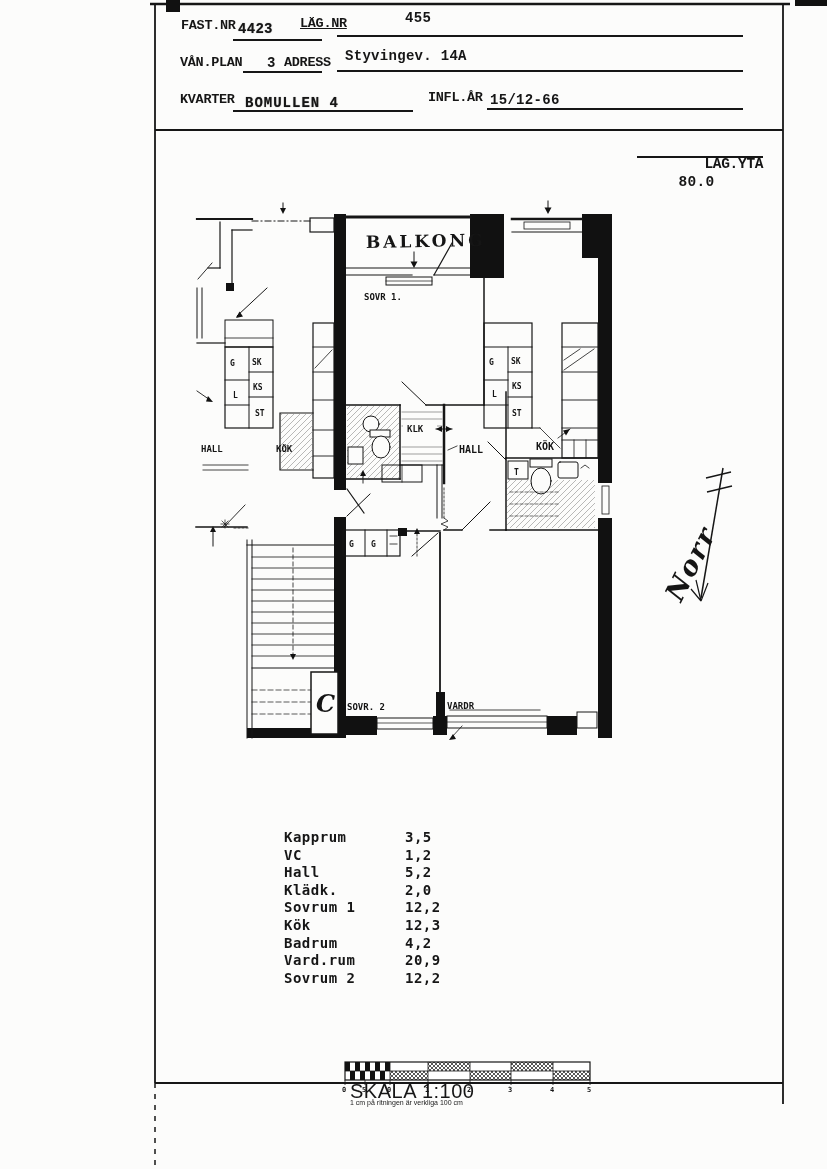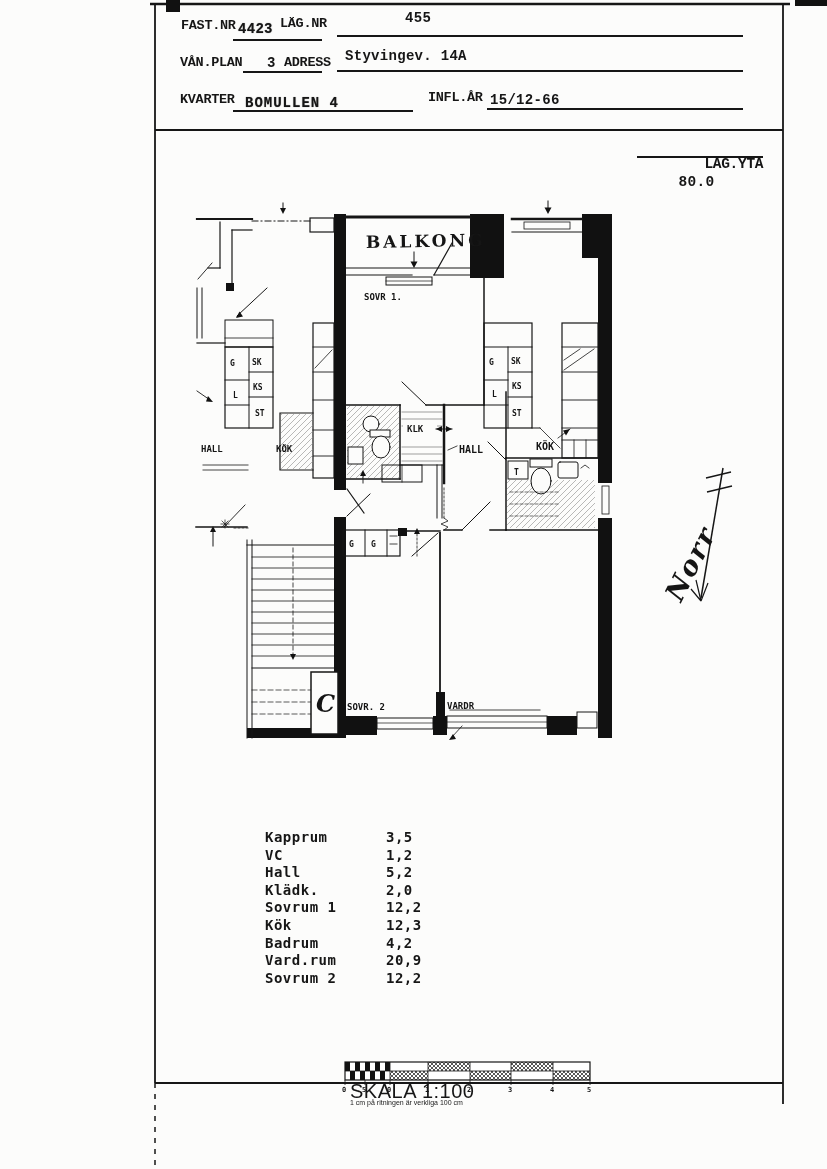--- a/index.html
+++ b/index.html
@@ -6,21 +6,21 @@
   body{
     width:827px;height:1169px;position:relative;
     background:#fcfcfb;color:#161616;
     font-family:"Liberation Mono",monospace;
     overflow:hidden;
   }
   .abs{position:absolute;white-space:pre;}
   .hlabel{font-weight:700;font-size:13.5px;letter-spacing:-0.3px;}
   .hval{font-weight:700;font-size:14px;letter-spacing:0.3px;}
   .smudge{text-shadow:0 0 1px rgba(0,0,0,0.55);}
-  .area-table{position:absolute;left:265px;top:829px;}
+  .area-table{position:absolute;left:284px;top:829px;}
   .arow{display:flex;height:17.6px;align-items:flex-start;
         font-family:"DejaVu Sans Mono",monospace;font-weight:700;font-size:14px;letter-spacing:0.5px;}
   .aname{width:121px;}
   .aval{}
   .skala-title{font-family:"Liberation Sans",sans-serif;font-weight:400;font-size:20px;letter-spacing:0.5px;}
   .skala-note{font-family:"Liberation Sans",sans-serif;font-weight:400;font-size:7px;color:#222;}
   svg{position:absolute;left:0;top:0;}
   svg text{fill:#151515;}
   .t8{font-family:"DejaVu Sans Mono",monospace;font-weight:700;font-size:8px;}
   .t9{font-family:"DejaVu Sans Mono",monospace;font-weight:700;font-size:9px;}
@@ -320,21 +320,21 @@
       <text x="508" y="1092" class="t7">3</text>
       <text x="550" y="1092" class="t7">4</text>
       <text x="587" y="1092" class="t7">5</text>
     </g>
   </g>
 </svg>
 
 <div>
   <div class="abs hlabel" style="left:181px;top:18px;">FAST.NR</div>
   <div class="abs hval smudge" style="left:238px;top:21px;">4423</div>
-  <div class="abs hlabel" style="left:280px;top:16px;">LÄG.NR</div>
+  <div class="abs hlabel" style="left:300px;top:16px;text-decoration:underline;">LÄG.NR</div>
   <div class="abs hval" style="left:405px;top:10px;">455</div>
 
   <div class="abs hlabel" style="left:180px;top:55px;">VÅN.PLAN</div>
   <div class="abs hval" style="left:267px;top:55px;">3</div>
   <div class="abs hlabel" style="left:284px;top:55px;">ADRESS</div>
   <div class="abs hval" style="left:345px;top:48px;">Styvingev. 14A</div>
 
   <div class="abs hlabel" style="left:180px;top:92px;">KVARTER</div>
   <div class="abs hval smudge" style="left:236px;top:95px;letter-spacing:1px;padding-left:9px;">BOMULLEN 4</div>
   <div class="abs hlabel" style="left:428px;top:90px;">INFL.ÅR</div>

